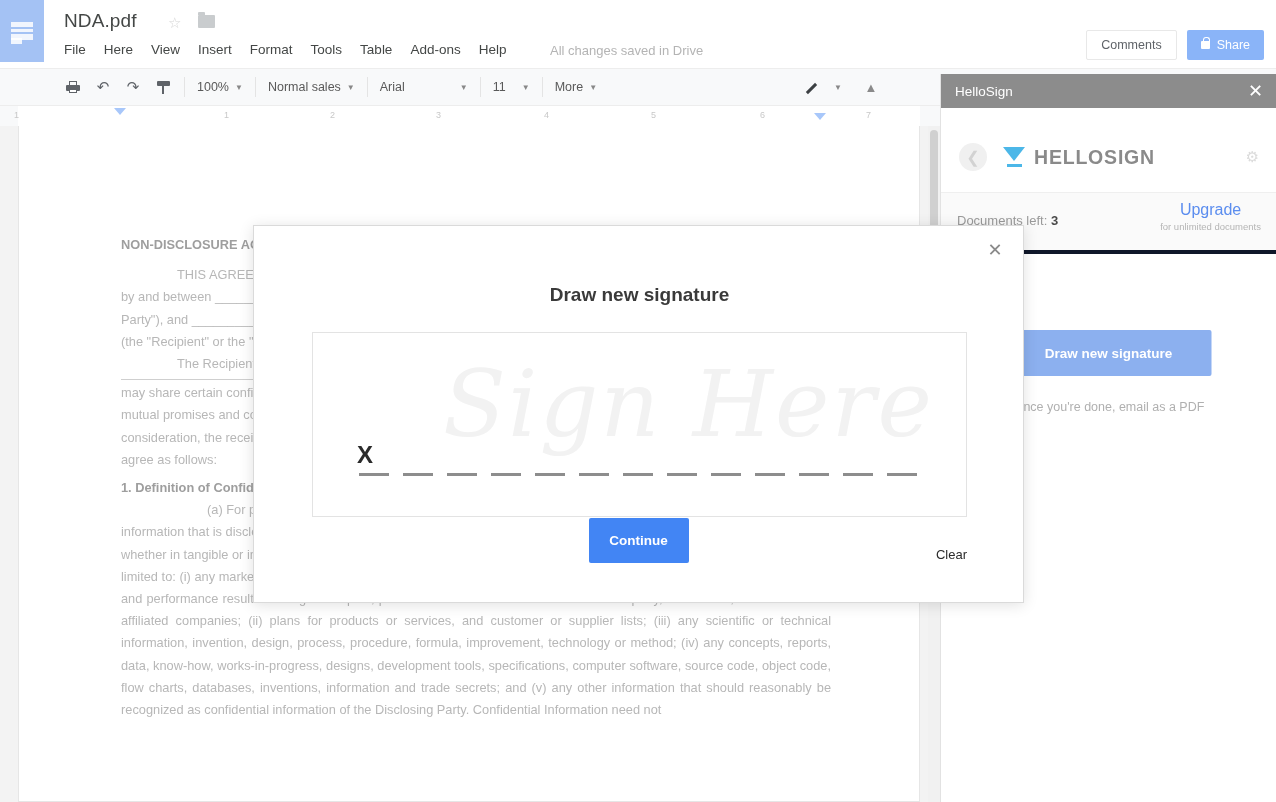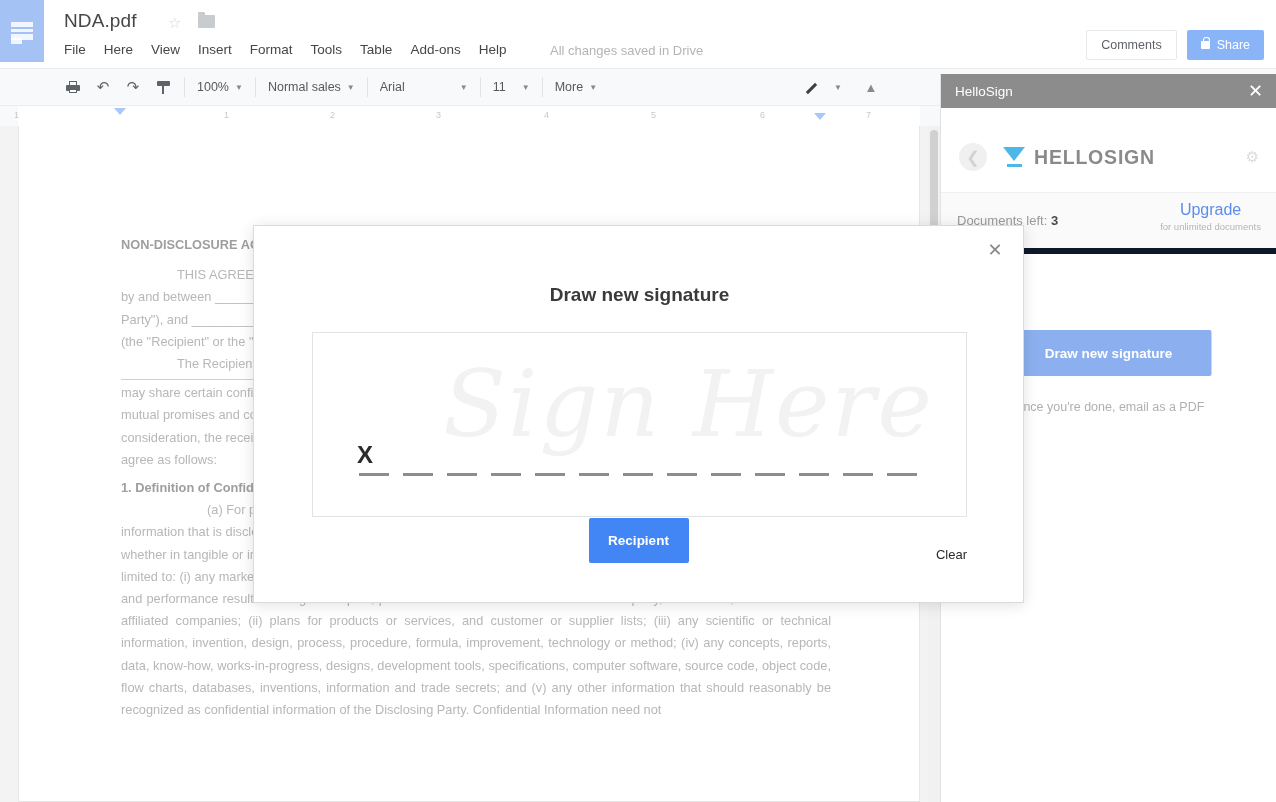--- a/index.html
+++ b/index.html
@@ -214,21 +214,21 @@
     position: absolute; left: 4px; top: 18px; width: 15px; height: 3px; background: #4cb7e8;
   }
   .hs-wordmark {
     font-size: 19.5px; font-weight: bold; color: #8a8a8a; letter-spacing: .8px;
   }
   .hs-gear {
     margin-left: auto; color: #dcdcdc; font-size: 15px;
   }
   .hs-quota {
     position: absolute; top: 118px; left: 0; width: 336px; height: 62px;
-    background: #fafafa; border-top: 1px solid #efefef; border-bottom: 6px solid #0f172a;
+    background: #fafafa; border-top: 1px solid #efefef; border-bottom: 4px solid #0f172a;
   }
   .hs-quota-left {
     position: absolute; left: 16px; top: 20px; font-size: 13px; color: #9a9a9a;
   }
   .hs-quota-left b { color: #4a4a4a; }
   .hs-upgrade {
     position: absolute; right: 16px; top: 8px; text-align: center;
   }
   .hs-upgrade .link { font-size: 16px; color: #5b8def; }
   .hs-upgrade .sub { font-size: 9.5px; color: #b5b5b5; margin-top: 2px; }
@@ -457,16 +457,16 @@
     <div class="modal-close">✕</div>
     <div class="modal-title">Draw new signature</div>
 
     <div class="sig-canvas">
       <div class="sig-watermark">Sign Here</div>
       <div class="sig-x">X</div>
       <div class="sig-line"></div>
     </div>
 
     <div class="sig-clear">Clear</div>
-    <div class="btn-continue">Recipient</div>
+    <div class="btn-continue">Continue</div>
   </div>
 
 </div>
 
 </body></html>

